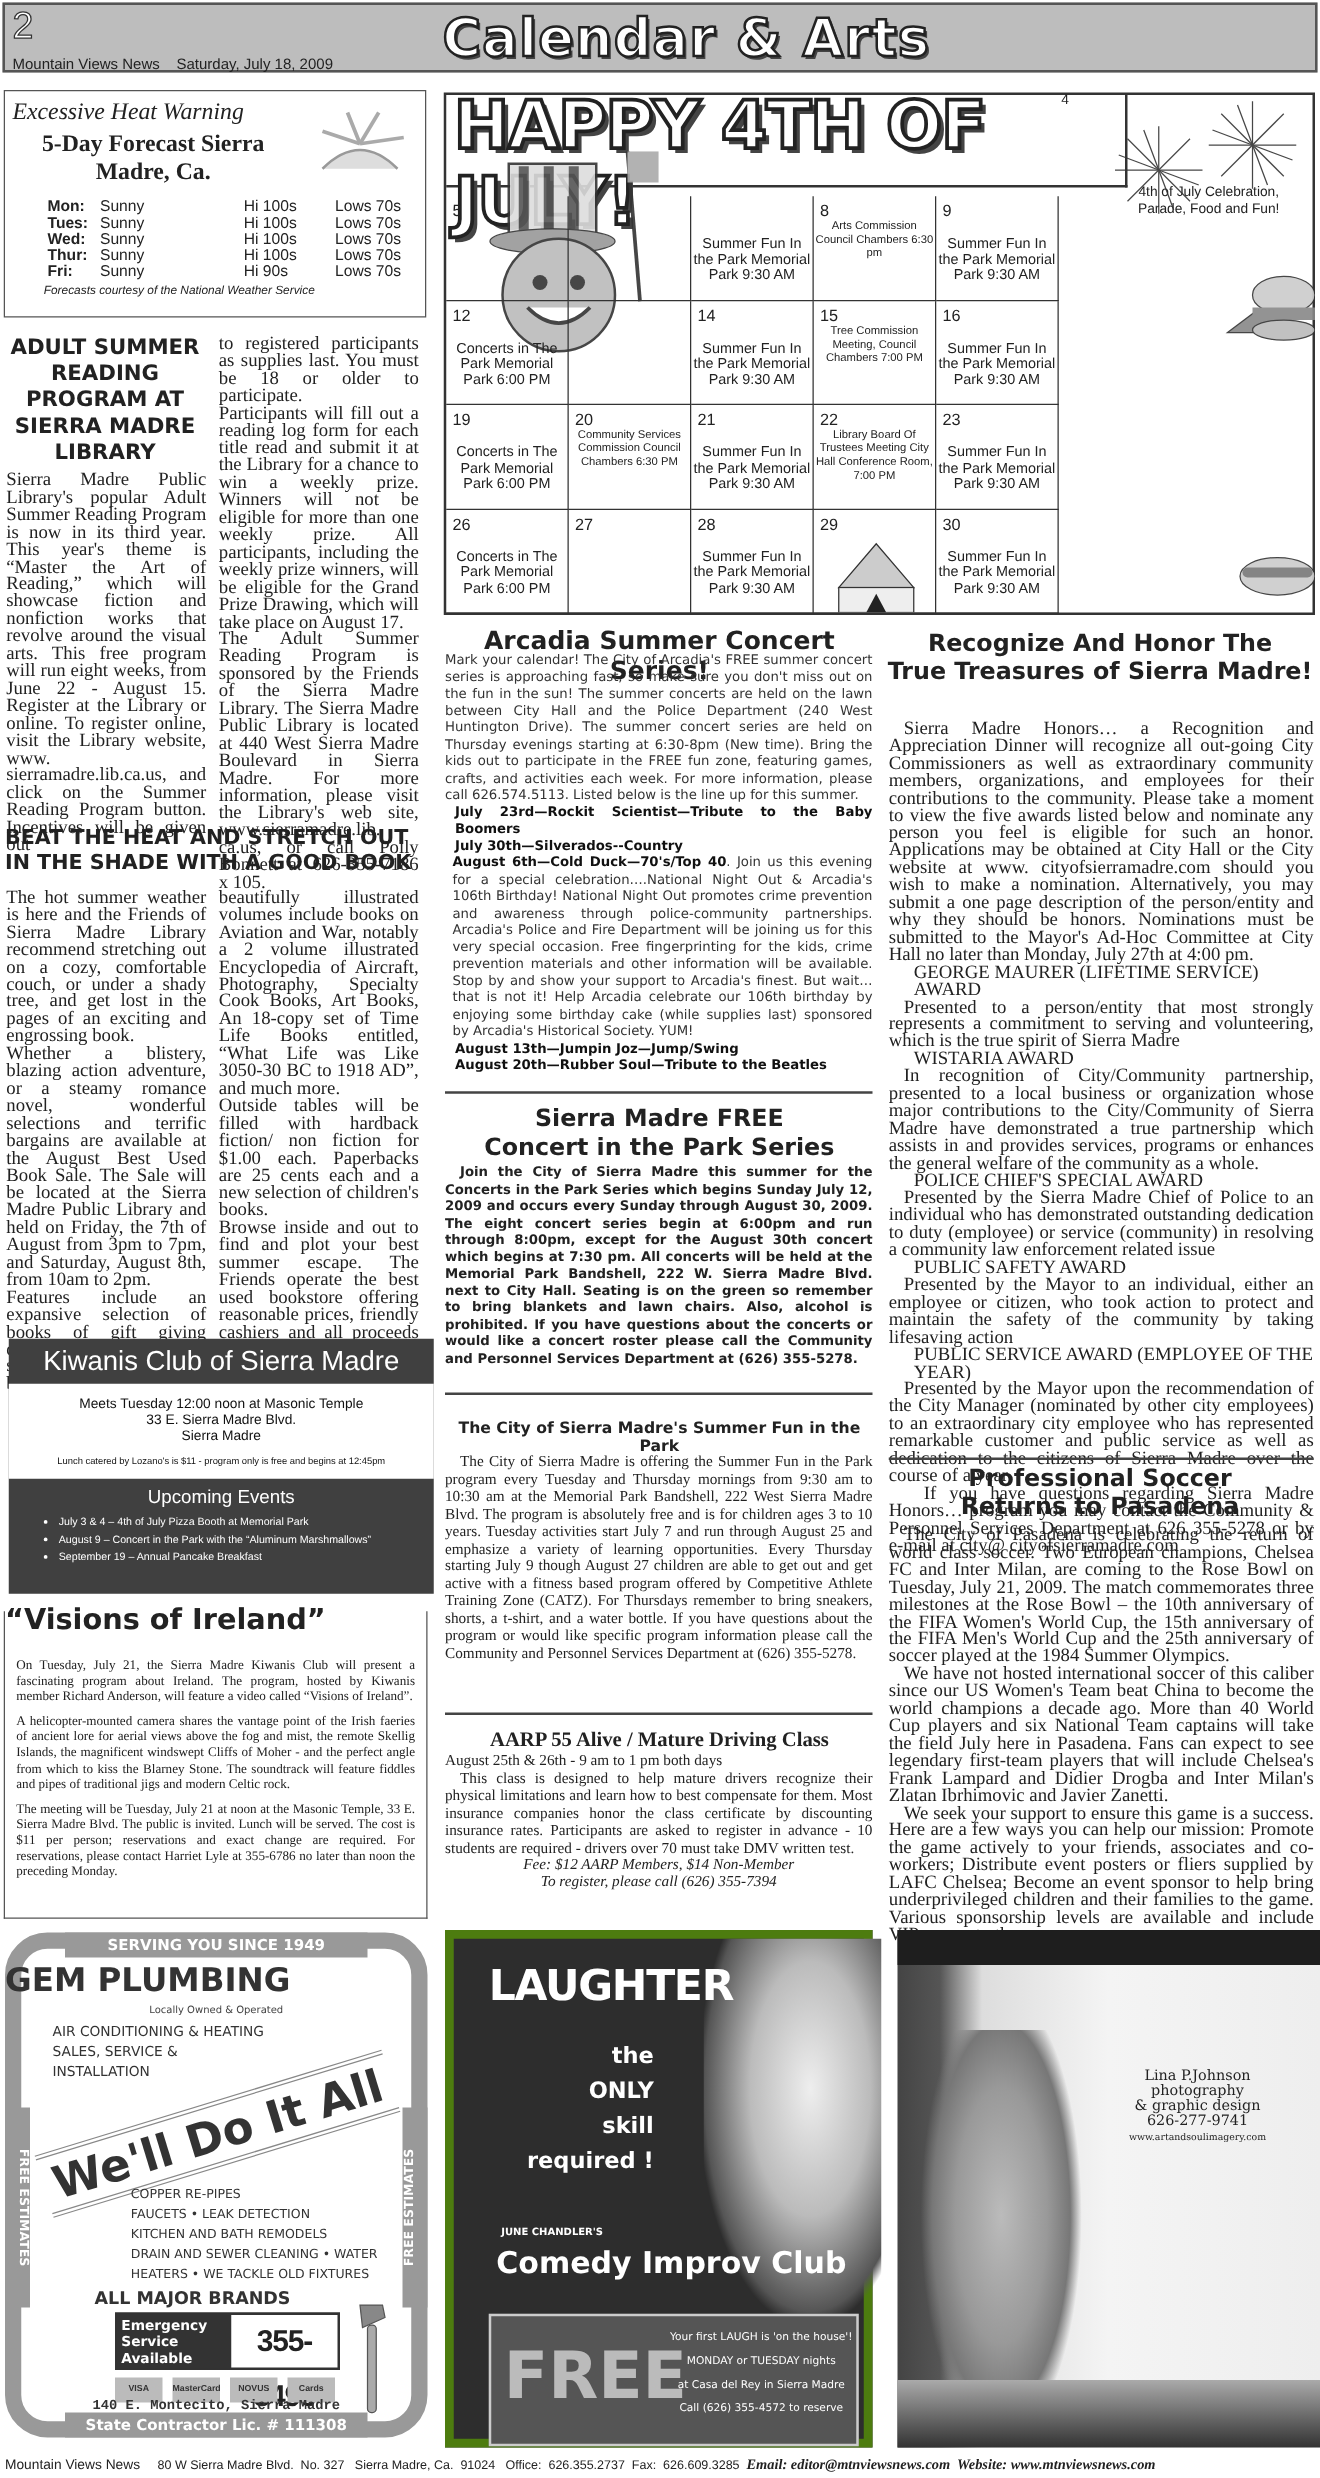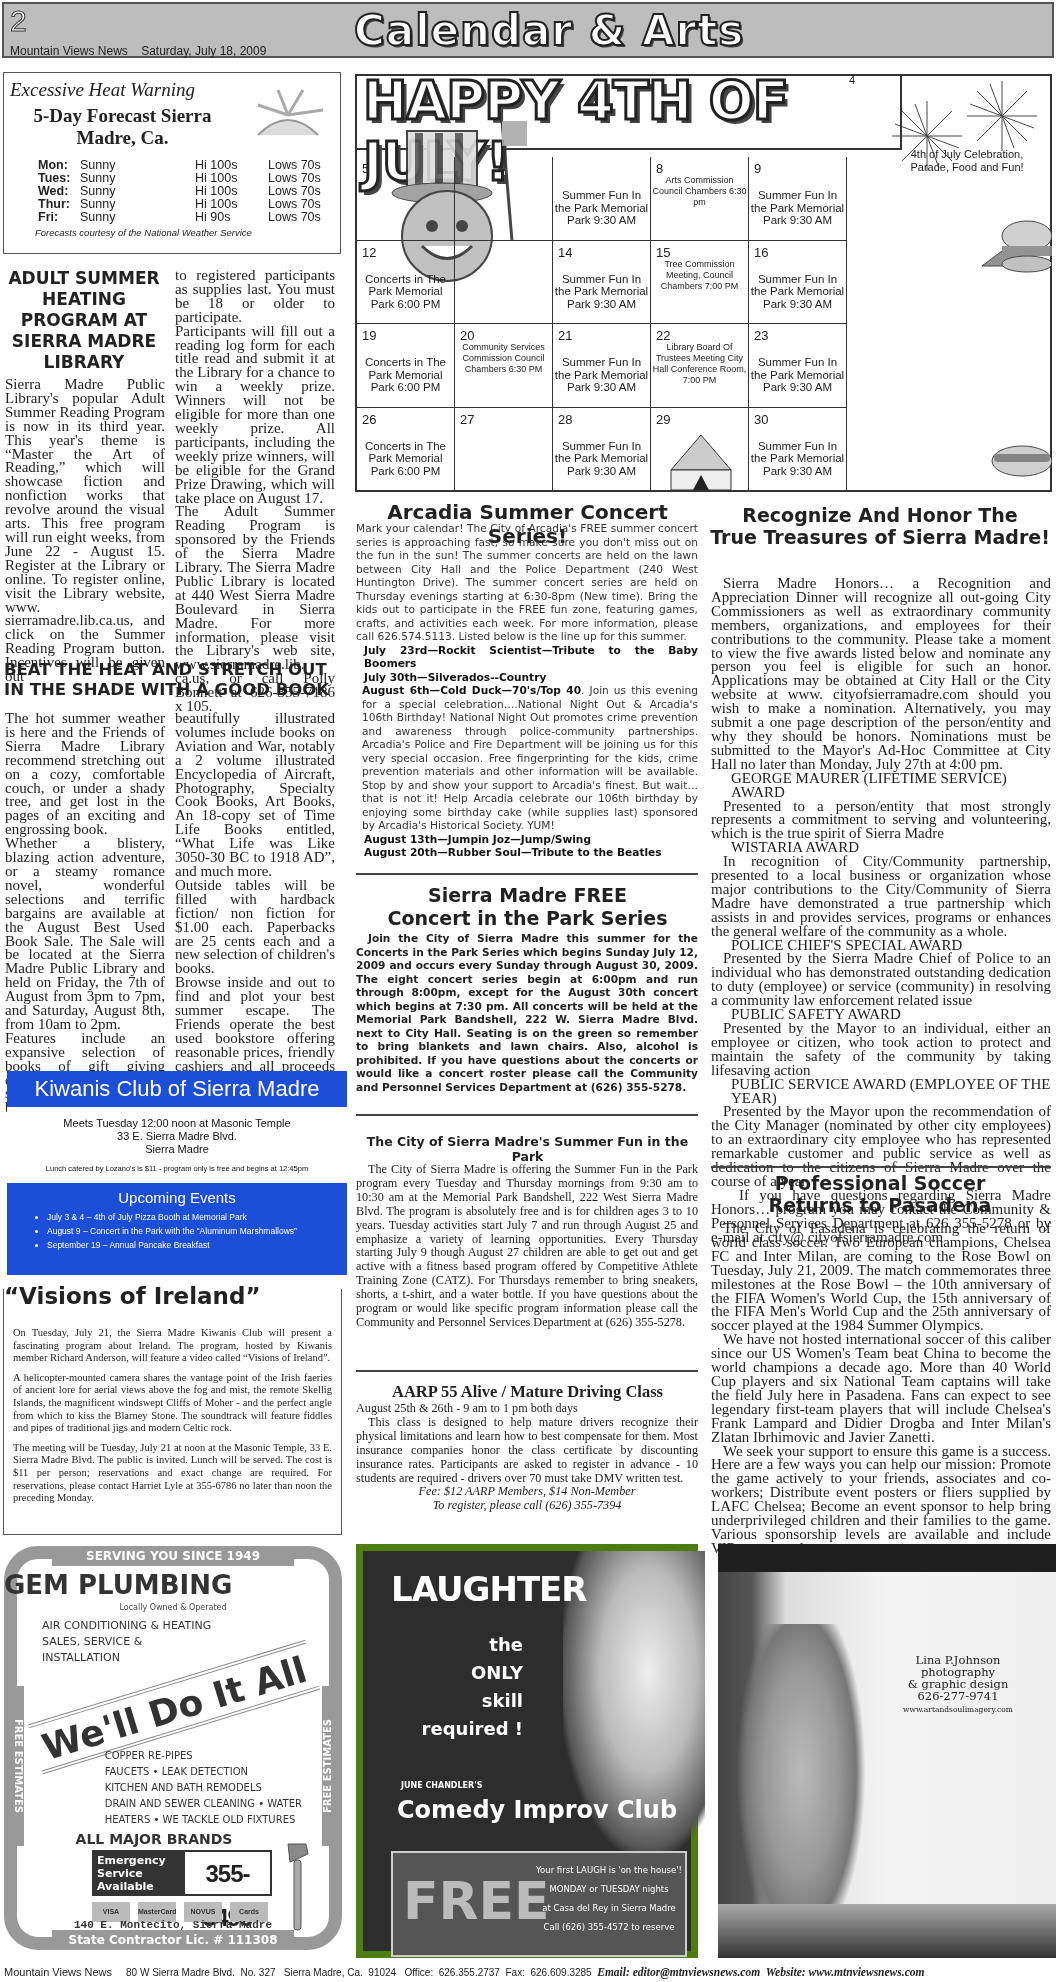--- a/index.html
+++ b/index.html
@@ -24,21 +24,21 @@
 .sans-head{font-family:"DejaVu Sans",sans-serif;font-weight:bold;color:#222}
 .bodytext{font-family:"Liberation Serif",serif;font-size:15px;line-height:13.9px;text-align:justify;color:#222}
 .bodysans{font-family:"DejaVu Sans",sans-serif;font-size:10.6px;line-height:13.5px;text-align:justify;color:#333}
 #reading-head{left:4px;top:268px;width:160px;font-size:17px;line-height:21px;text-align:center}
 #reading-col1{left:5px;top:378px;width:160px}
 #reading-col2{left:175px;top:269px;width:160px}
 #beat-head{left:4px;top:660px;width:340px;font-size:16.5px;line-height:20px}
 #beat-col1{left:5px;top:712px;width:160px}
 #beat-col2{left:175px;top:712px;width:160px}
 
-#kiwanis{left:7px;top:1071px;width:340px;height:204px;background:#1d4ed8;color:#fff;font-family:"Liberation Sans",sans-serif}
+#kiwanis{left:7px;top:1071px;width:340px;height:204px;background:#404040;color:#fff;font-family:"Liberation Sans",sans-serif}
 #kiwanis .title{font-size:22px;text-align:center;padding-top:5px;height:36px}
 #kiwanis .white{background:#fff;color:#111;text-align:center;height:76px;padding-top:10px;font-size:11px;line-height:13px}
 #kiwanis .white .small{font-size:7.5px;margin-top:6px}
 #kiwanis .up{font-size:15px;text-align:center;margin-top:6px}
 #kiwanis ul{font-size:8.5px;margin-left:40px;margin-top:4px;line-height:14px}
 
 #ireland{left:3px;top:1289px;width:339px;height:246px;border:1px solid #555;border-top:none;padding:0 9px}
 #ireland-head{left:4px;top:1283px;font-family:"DejaVu Sans",sans-serif;font-weight:bold;font-size:23px;color:#222}
 #ireland .p{font-size:10.5px;line-height:12.6px;text-align:justify;margin-bottom:7px}
 #ireland .first{margin-top:38px}
@@ -159,21 +159,21 @@
     <div class="fr">
         <span class="d">Fri:</span>
         <span class="c">Sunny</span>
         <span class="hi">Hi   90s</span>
         <span>Lows  70s</span>
       </div>
   </div>
   <div class="credit">Forecasts courtesy of the National Weather Service</div>
 </div>
 
-<div id="reading-head" class="abs sans-head">ADULT SUMMER HEATING PROGRAM AT SIERRA MADRE LIBRARY</div>
+<div id="reading-head" class="abs sans-head">ADULT SUMMER READING PROGRAM AT SIERRA MADRE LIBRARY</div>
 <div id="reading-col1" class="abs bodytext">Sierra Madre Public Library's popular Adult Summer Reading Program is now in its third year. This year's theme is “Master the Art of Reading,” which will showcase fiction and nonfiction works that revolve around the visual arts. This free program will run eight weeks, from June 22 - August 15. Register at the Library or online. To register online, visit the Library website, www. sierramadre.lib.ca.us, and click on the Summer Reading Program button. Incentives will be given out</div>
 <div id="reading-col2" class="abs bodytext">
   <p>to registered participants as supplies last. You must be 18 or older to participate.</p>
   <p>Participants will fill out a reading log form for each title read and submit it at the Library for a chance to win a weekly prize. Winners will not be eligible for more than one weekly prize. All participants, including the weekly prize winners, will be eligible for the Grand Prize Drawing, which will take place on August 17.</p>
   <p>The Adult Summer Reading Program is sponsored by the Friends of the Sierra Madre Library. The Sierra Madre Public Library is located at 440 West Sierra Madre Boulevard in Sierra Madre. For more information, please visit the Library's web site, www.sierramadre.lib. ca.us, or call Polly Bonnett at 626-355-7186 x 105.</p>
 </div>
 
 <div id="beat-head" class="abs sans-head">BEAT THE HEAT AND STRETCH OUT IN THE SHADE WITH A GOOD BOOK</div>
 <div id="beat-col1" class="abs bodytext">
   <p>The hot summer weather is here and the Friends of Sierra Madre Library recommend stretching out on a cozy, comfortable couch, or under a shady tree, and get lost in the pages of an exciting and engrossing book.</p>

